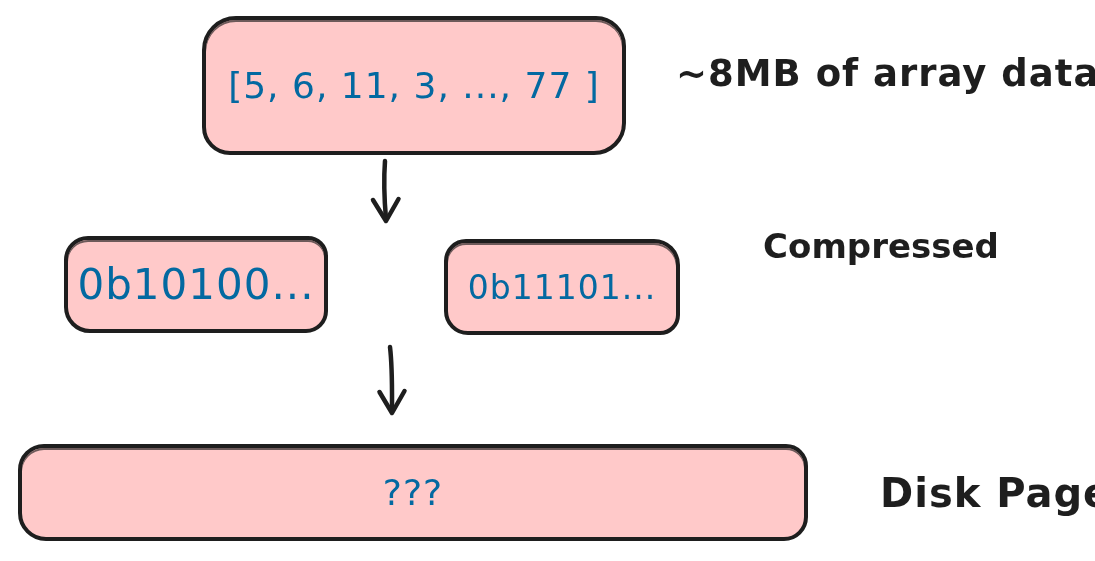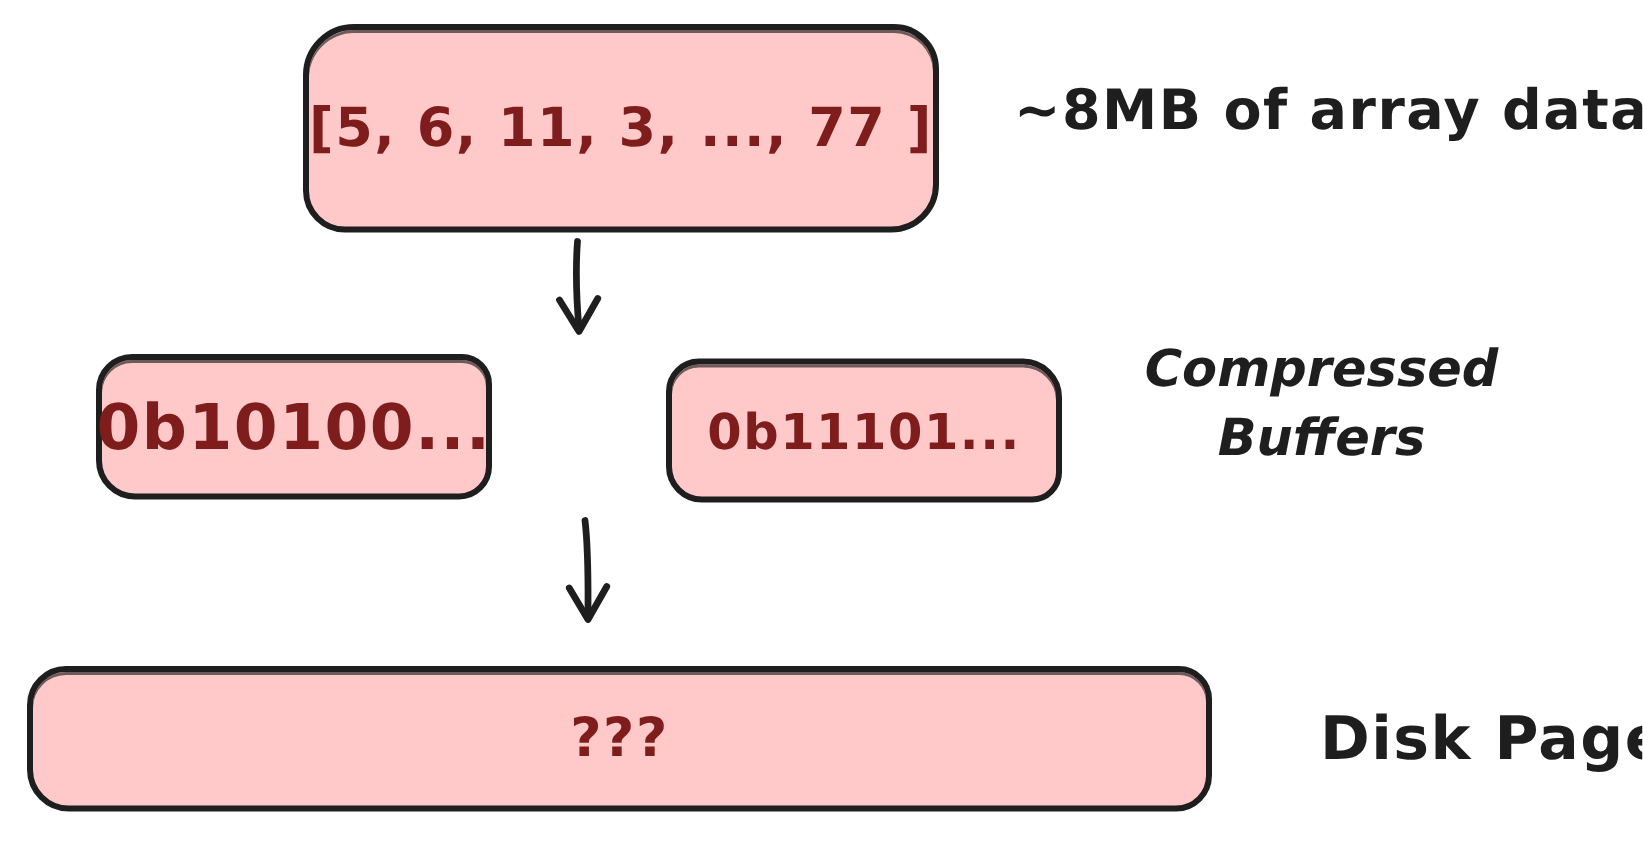--- a/index.html
+++ b/index.html
@@ -19,39 +19,39 @@
   .node {
     position: absolute;
     box-sizing: border-box;
     background: #ffc9c9;
     border: 4px solid #1e1e1e;
     
     box-shadow: inset 0 2px 0 0 rgba(30,30,30,0.65);
     display: flex;
     align-items: center;
     justify-content: center;
-    font-weight: 700;
+    font-weight: 400;
     letter-spacing: 1px;
-    color: #7f1d1d;
+    color: #0369a1;
   }
   .node-array {
     left: 202px; top: 16px;
     width: 424px; height: 139px;
     border-radius: 34px 30px 32px 28px;
     font-size: 36px;
   }
   .node-buffer-left {
     left: 64px; top: 236px;
     width: 264px; height: 97px;
     border-radius: 24px 20px 22px 26px;
     font-size: 42px;
   }
   .node-buffer-right {
     left: 444px; top: 239px;
-    width: 264px; height: 96px;
+    width: 236px; height: 96px;
     border-radius: 22px 26px 20px 24px;
     font-size: 33px;
   }
   .node-disk {
     left: 18px; top: 444px;
     width: 790px; height: 97px;
     border-radius: 26px 22px 24px 28px;
     font-size: 36px;
   }
   .side-label {
@@ -65,21 +65,20 @@
     font-size: 37px;
     letter-spacing: 1px;
   }
   .label-buffers {
     left: 750px; top: 224px;
     width: 262px;
     font-size: 34px;
     line-height: 1.35;
     text-align: center;
     white-space: normal;
-    font-style: italic;
   }
   .label-disk {
     left: 880px; top: 470px;
     font-size: 40px;
     letter-spacing: 1px;
   }
   .arrows {
     position: absolute;
     left: 0; top: 0;
     width: 1095px;
@@ -114,21 +113,20 @@
   <div class="node node-buffer-left">
     <span>0b10100...</span>
   </div>
 
   <div class="node node-buffer-right">
     <span>0b11101...</span>
   </div>
 
   <div class="side-label label-buffers">
     <div>Compressed</div>
-    <div>Buffers</div>
   </div>
 
   <div class="node node-disk">
     <span>???</span>
   </div>
 
   <div class="side-label label-disk">Disk Page</div>
 
 </div>
 

